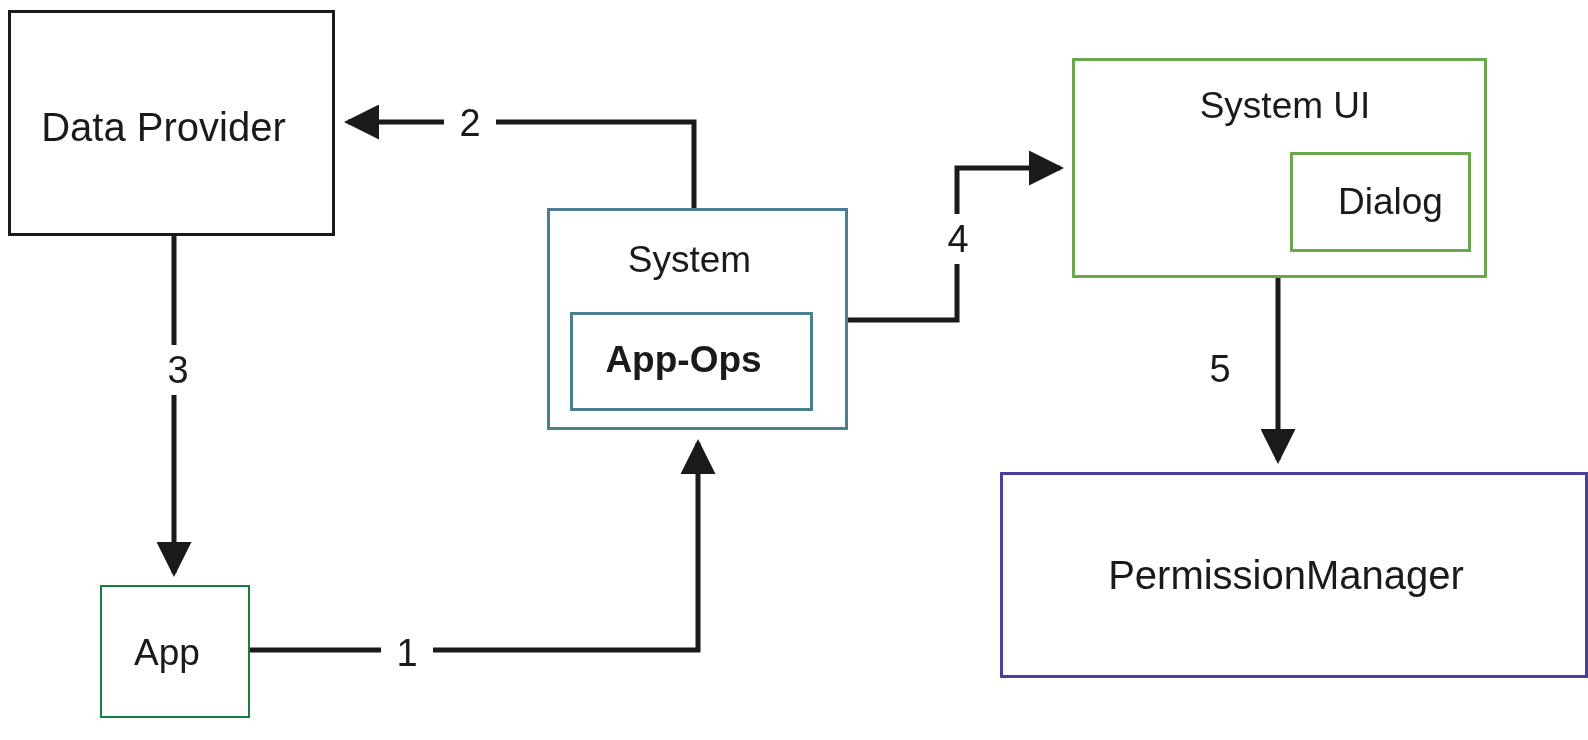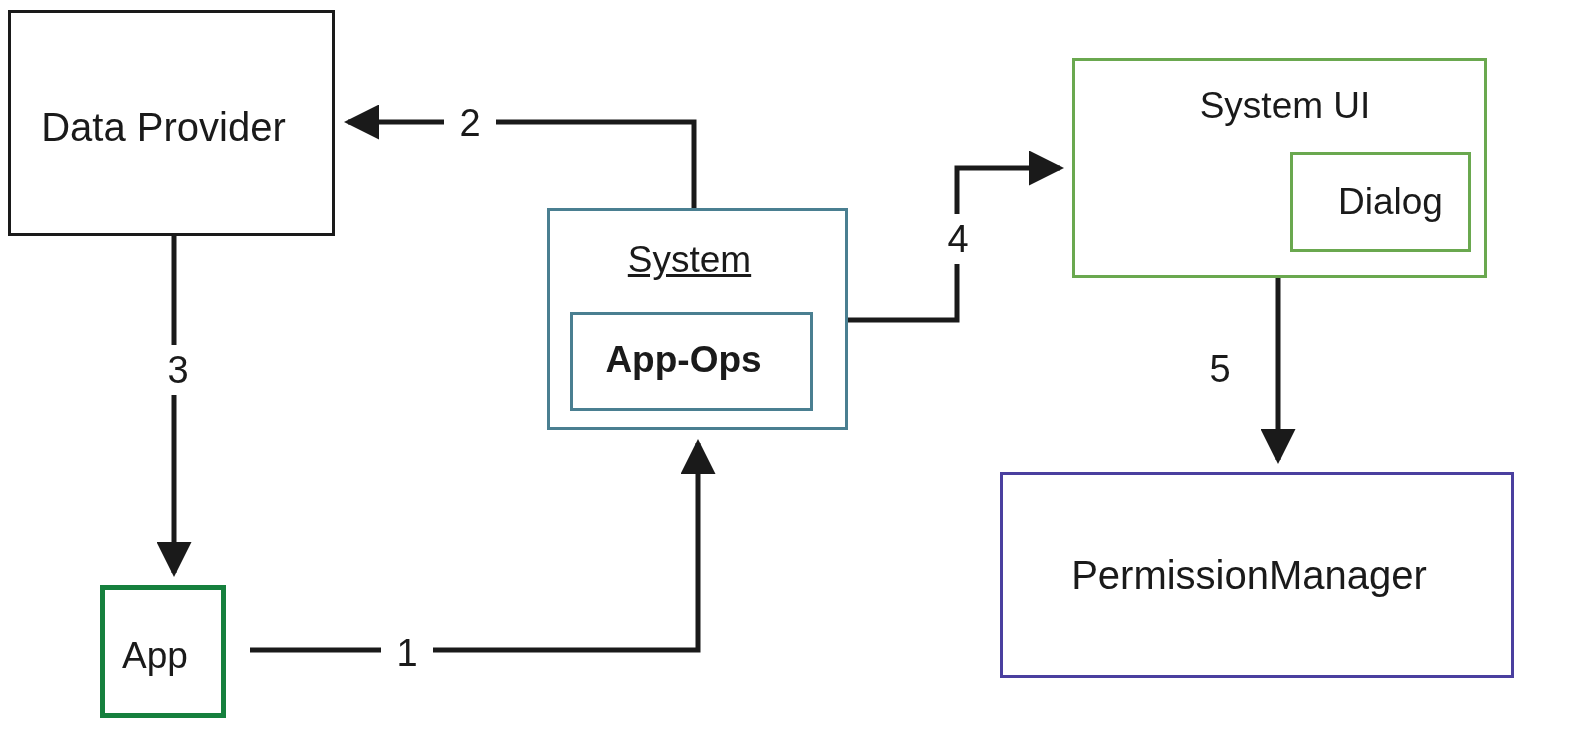--- a/index.html
+++ b/index.html
@@ -49,48 +49,48 @@
   #node-data-provider {
     left: 8px; top: 10px; width: 327px; height: 226px;
     border: 3px solid #1a1a1a;
   }
   #node-data-provider .node-label { top: 92px; font-size: 40px; }
 
   #node-system {
     left: 547px; top: 208px; width: 301px; height: 222px;
     border: 3px solid #4a7f91;
   }
-  #node-system .node-label { top: 28px; font-size: 37px; text-decoration: underline; }
+  #node-system .node-label { top: 28px; font-size: 37px; }
 
   #node-app-ops {
     left: 570px; top: 312px; width: 243px; height: 99px;
     border: 3px solid #4a7f91;
   }
   #node-app-ops .node-label { top: 24px; font-size: 37px; font-weight: bold; }
 
   #node-system-ui {
     left: 1072px; top: 58px; width: 415px; height: 220px;
     border: 3px solid #6aa84f;
   }
   #node-system-ui .node-label { top: 24px; font-size: 37px; padding-left: 27px; }
 
   #node-dialog {
     left: 1290px; top: 152px; width: 181px; height: 100px;
     border: 3px solid #6aa84f;
   }
   #node-dialog .node-label { top: 26px; font-size: 37px; padding-left: 36px; }
 
   #node-app {
-    left: 100px; top: 585px; width: 126px; height: 133px;
-    border: 5px solid #15803d;
+    left: 100px; top: 585px; width: 150px; height: 133px;
+    border: 2px solid #15803d;
   }
   #node-app .node-label { top: 45px; font-size: 37px; }
 
   #node-permission-manager {
-    left: 1000px; top: 472px; width: 514px; height: 206px;
+    left: 1000px; top: 472px; width: 588px; height: 206px;
     border: 3px solid #4a3f9f;
   }
   #node-permission-manager .node-label { top: 78px; font-size: 40px; }
 
   
   #edge-label-1 { left: 381px; top: 632px; width: 40px; font-size: 38px; padding: 2px 6px; }
   #edge-label-2 { left: 444px; top: 102px; width: 40px; font-size: 38px; padding: 2px 6px; }
   #edge-label-3 { left: 154px; top: 345px; width: 40px; font-size: 38px; padding: 6px 4px; }
   #edge-label-4 { left: 934px; top: 214px; width: 40px; font-size: 38px; padding: 6px 4px; }
   #edge-label-5 { left: 1196px; top: 344px; width: 40px; font-size: 38px; padding: 6px 4px; }

